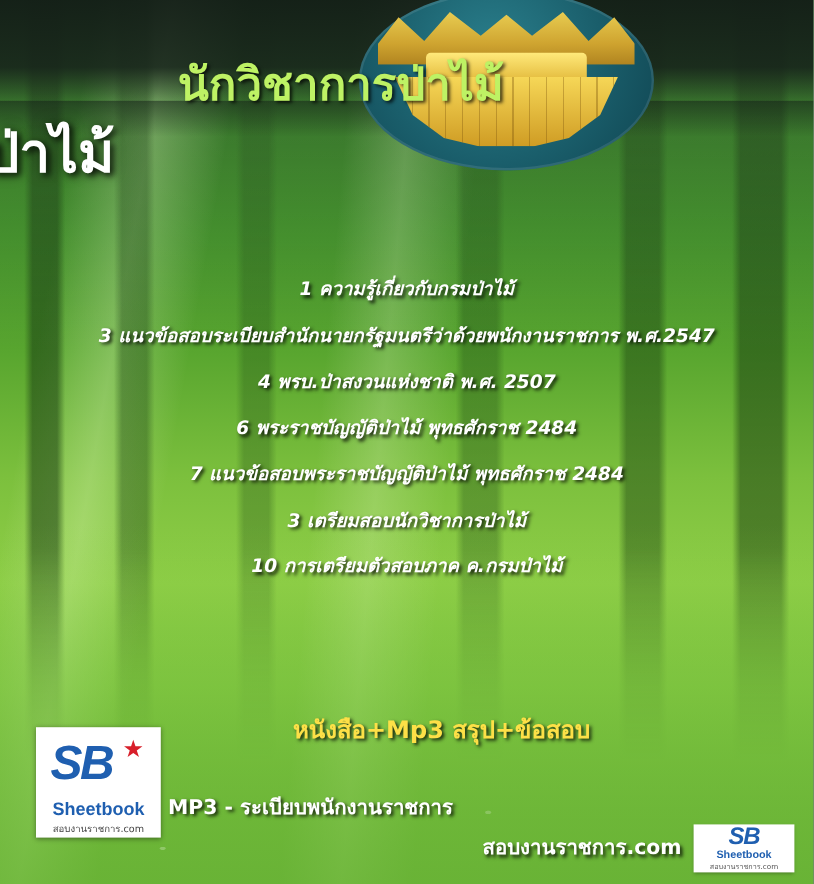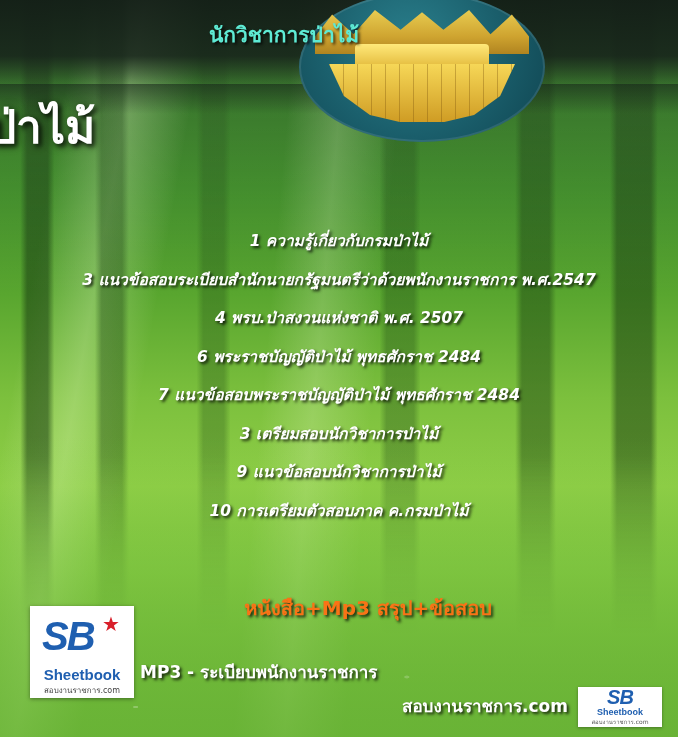--- a/index.html
+++ b/index.html
@@ -135,25 +135,26 @@
     position: absolute;
     top: 18px;
     left: 0; right: 0;
     text-align: center;
     z-index: 4;
     pointer-events: none;
   }
   .title-top .tt {
     display: inline-block;
     margin-left: -110px;
-    font-size: 21px;
-    font-weight: 700;
-    color: #5eead4;
+    font-size: 38px;
+    font-weight: 700;
+    color: #bef264;
     letter-spacing: 0px;
     text-shadow: 2px 2px 3px rgba(0,0,0,0.75);
+    margin-top: 21px;
   }
 
   .title-main {
     position: absolute;
     top: 90px;
     left: 0; right: 0;
     text-align: left;
     z-index: 4;
   }
   .title-main .tm {
@@ -203,21 +204,21 @@
   .promo {
     position: absolute;
     left: 0; right: 0;
     top: 592px;
     text-align: center;
     z-index: 4;
   }
   .promo .line1 {
     font-size: 20px;
     font-weight: 700;
-    color: #f97316;
+    color: #fde047;
     text-shadow: 2px 2px 3px rgba(0,0,0,0.8);
     margin-bottom: 8px;
     margin-left: 58px;
   }
   .promo .line2 {
     font-size: 15px;
     font-weight: 700;
     color: #ffffff;
     text-shadow: 2px 2px 3px rgba(0,0,0,0.8);
     margin-left: 58px;
@@ -357,21 +358,20 @@
   </div>
 
 
   <div class="contents">
     <div class="row">1 ความรู้เกี่ยวกับกรมป่าไม้</div>
     <div class="row">3 แนวข้อสอบระเบียบสำนักนายกรัฐมนตรีว่าด้วยพนักงานราชการ พ.ศ.2547</div>
     <div class="row">4 พรบ.ป่าสงวนแห่งชาติ พ.ศ. 2507</div>
     <div class="row">6 พระราชบัญญัติป่าไม้ พุทธศักราช 2484</div>
     <div class="row">7 แนวข้อสอบพระราชบัญญัติป่าไม้ พุทธศักราช 2484</div>
     <div class="row">3 เตรียมสอบนักวิชาการป่าไม้</div>
-    <div class="row">9 แนวข้อสอบนักวิชาการป่าไม้</div>
     <div class="row">10 การเตรียมตัวสอบภาค ค.กรมป่าไม้</div>
   </div>
 
   <div class="promo">
     <div class="line1">หนังสือ+Mp3 สรุป+ข้อสอบ</div>
   </div>
 
   <div class="mp3-line">MP3 - ระเบียบพนักงานราชการ</div>
 
   <div class="sb-card">

